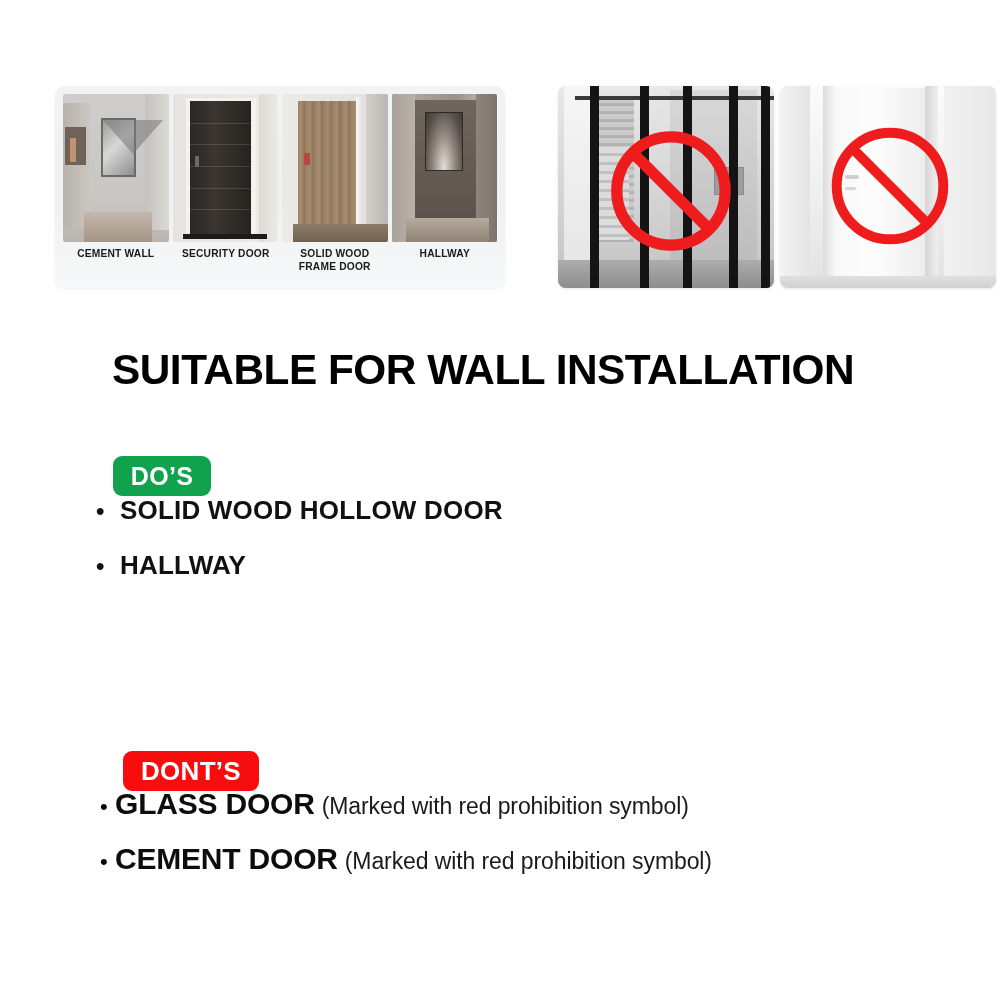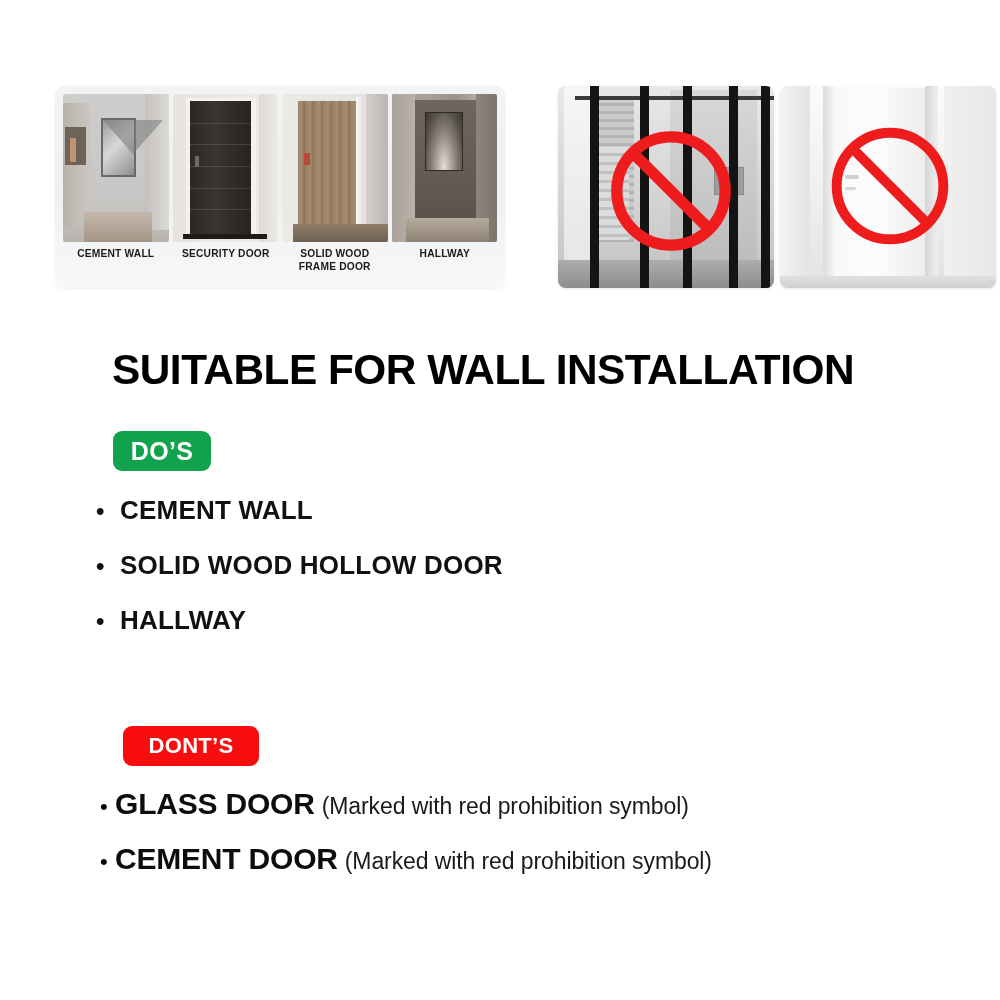--- a/index.html
+++ b/index.html
@@ -287,32 +287,33 @@
   }
 
   
   .badge {
     position: absolute;
     display: inline-block;
     color: #ffffff;
     font-weight: 700;
     text-align: center;
     border-radius: 9px;
+    margin-top: 25px;
   }
   .badge-dos {
     left: 113px; top: 431px;
     width: 98px; height: 40px; line-height: 40px;
     font-size: 25px;
     background: #10a24c;
     letter-spacing: 0.3px;
   }
   .badge-donts {
     left: 123px; top: 726px;
     width: 136px; height: 40px; line-height: 40px;
-    font-size: 22px;
+    font-size: 26px;
     background: #f70d0d;
     letter-spacing: 0.3px;
   }
 
   
   .dos-list {
     position: absolute;
     left: 96px;
     top: 495px;
     width: 620px;
@@ -466,23 +467,20 @@
     </svg>
   </div>
 </div>
 
 <div class="main-title">SUITABLE FOR WALL INSTALLATION</div>
 
 <div class="badge badge-dos">DO’S</div>
 
 <ul class="dos-list">
   <li>
-    <span class="bul">•</span><span>CEMENT WALL</span>
-  </li>
-  <li>
     <span class="bul">•</span><span>SOLID WOOD HOLLOW DOOR</span>
   </li>
   <li>
     <span class="bul">•</span><span>HALLWAY</span>
   </li>
 </ul>
 
 <div class="badge badge-donts">DONT’S</div>
 
 <ul class="donts-list">

